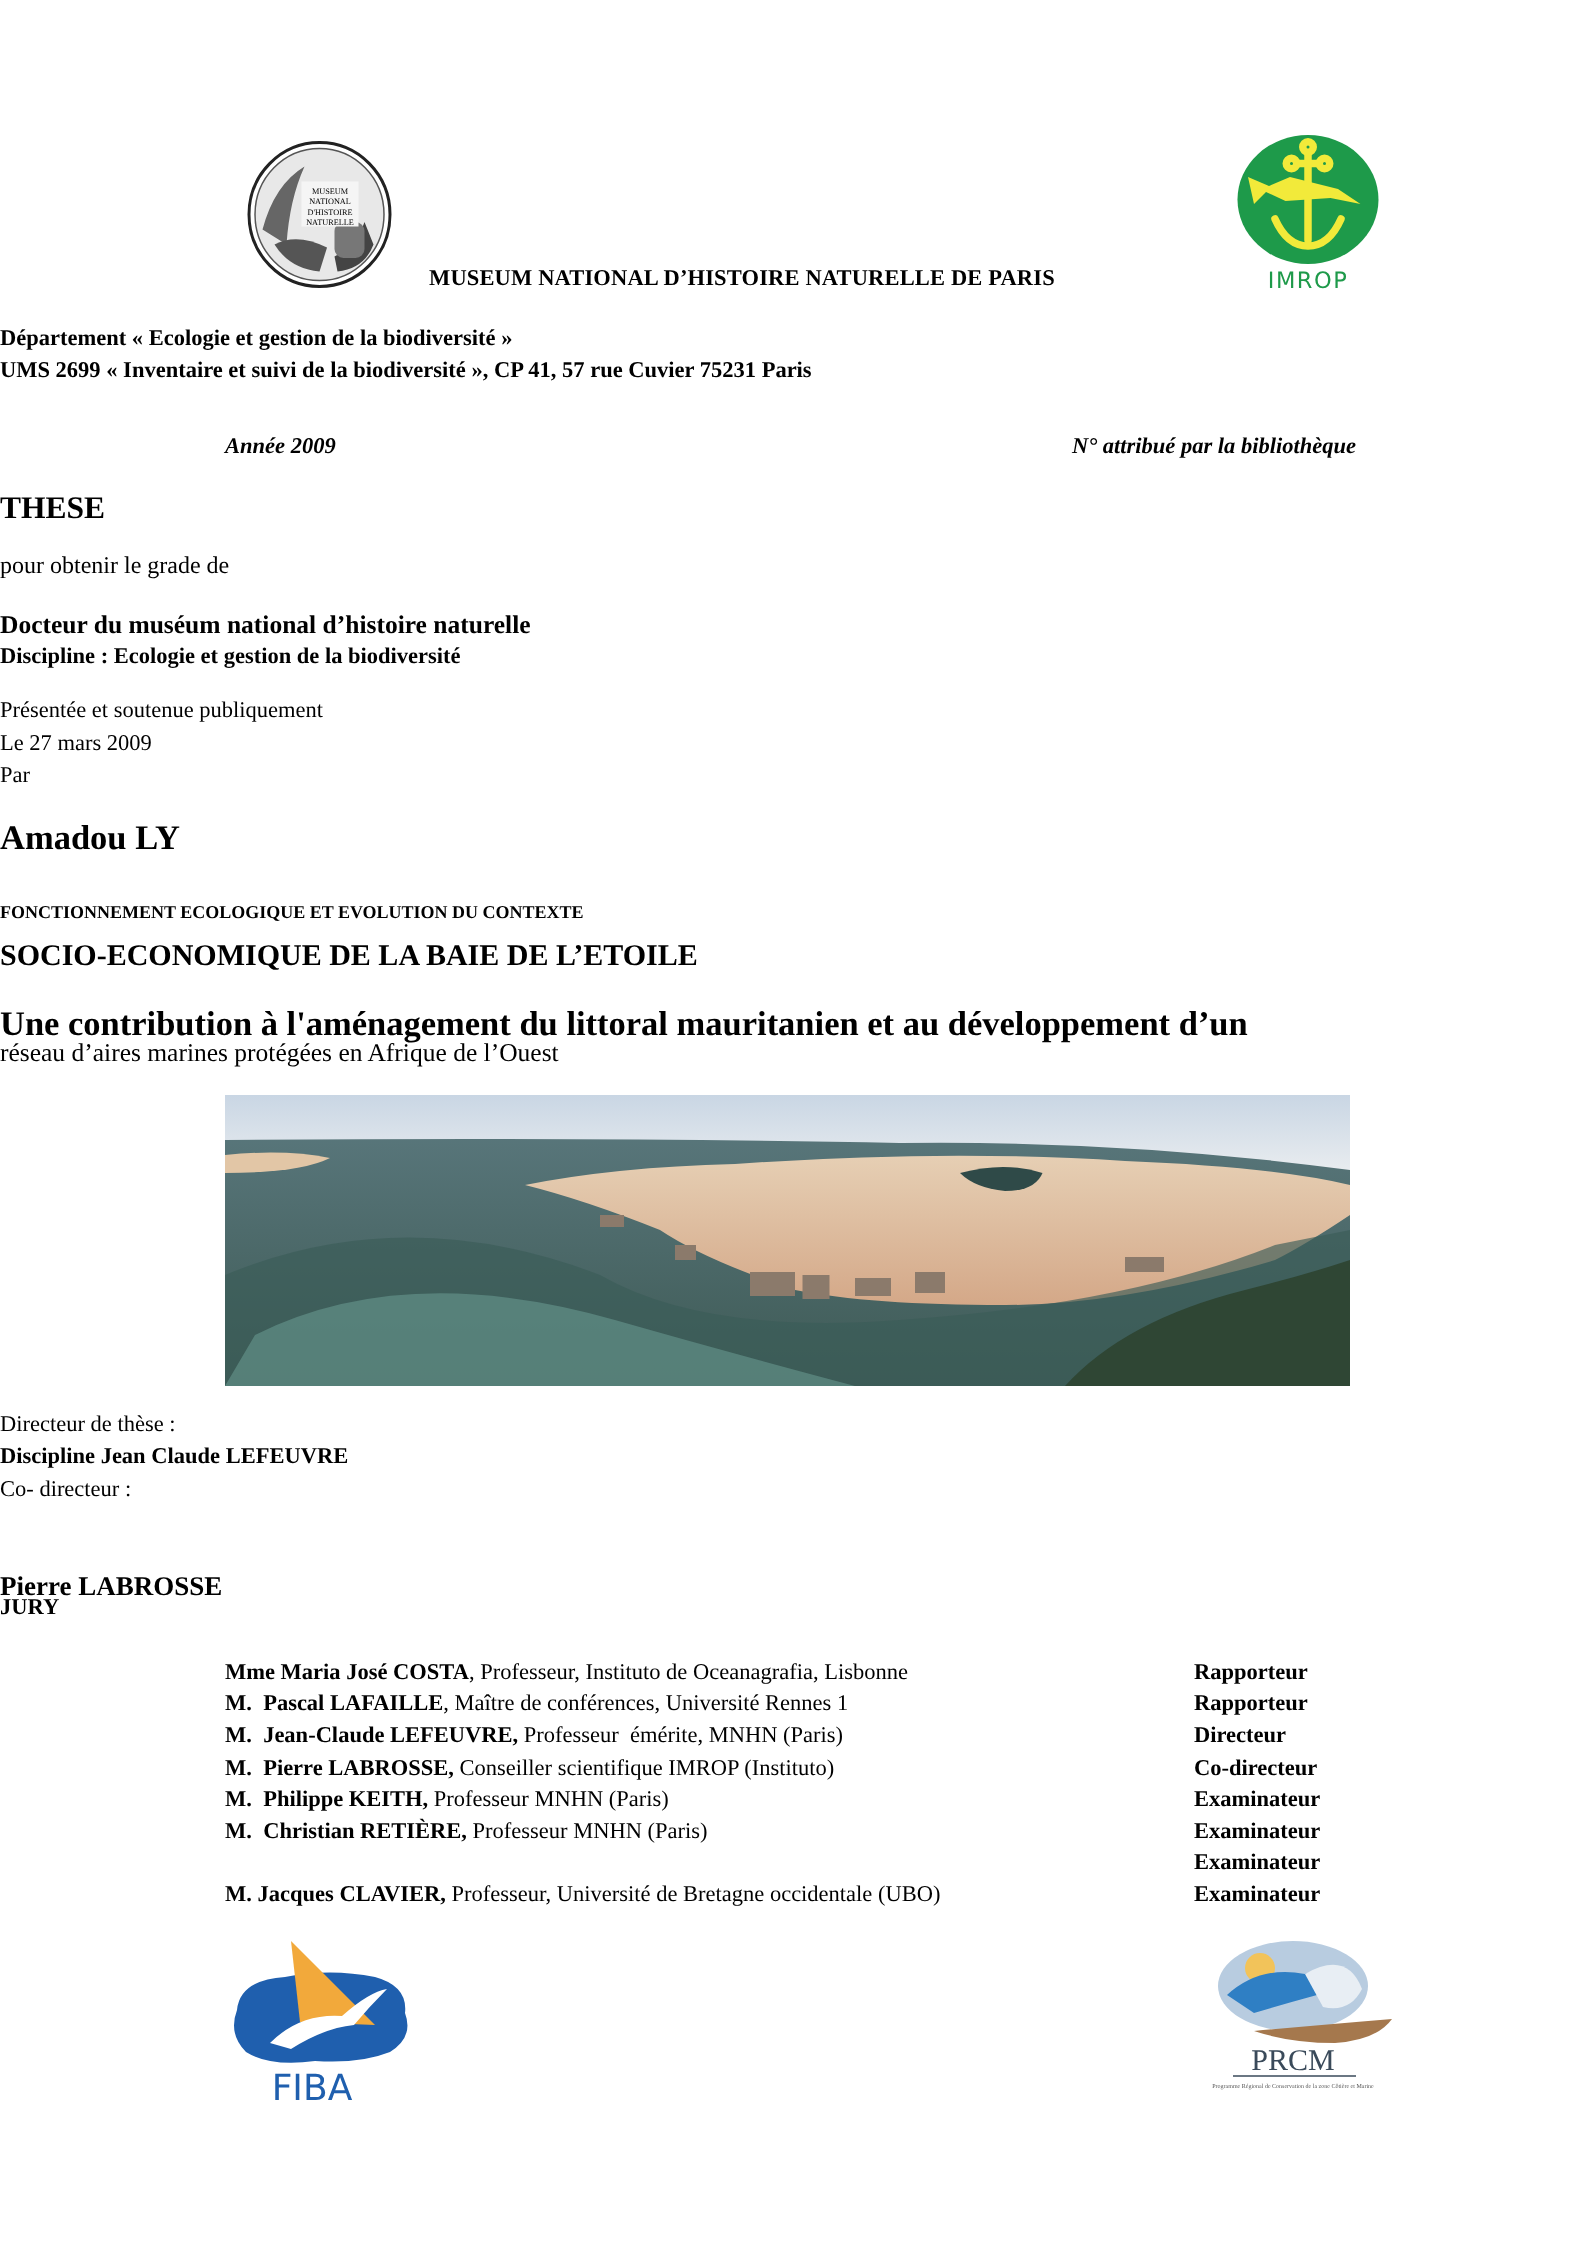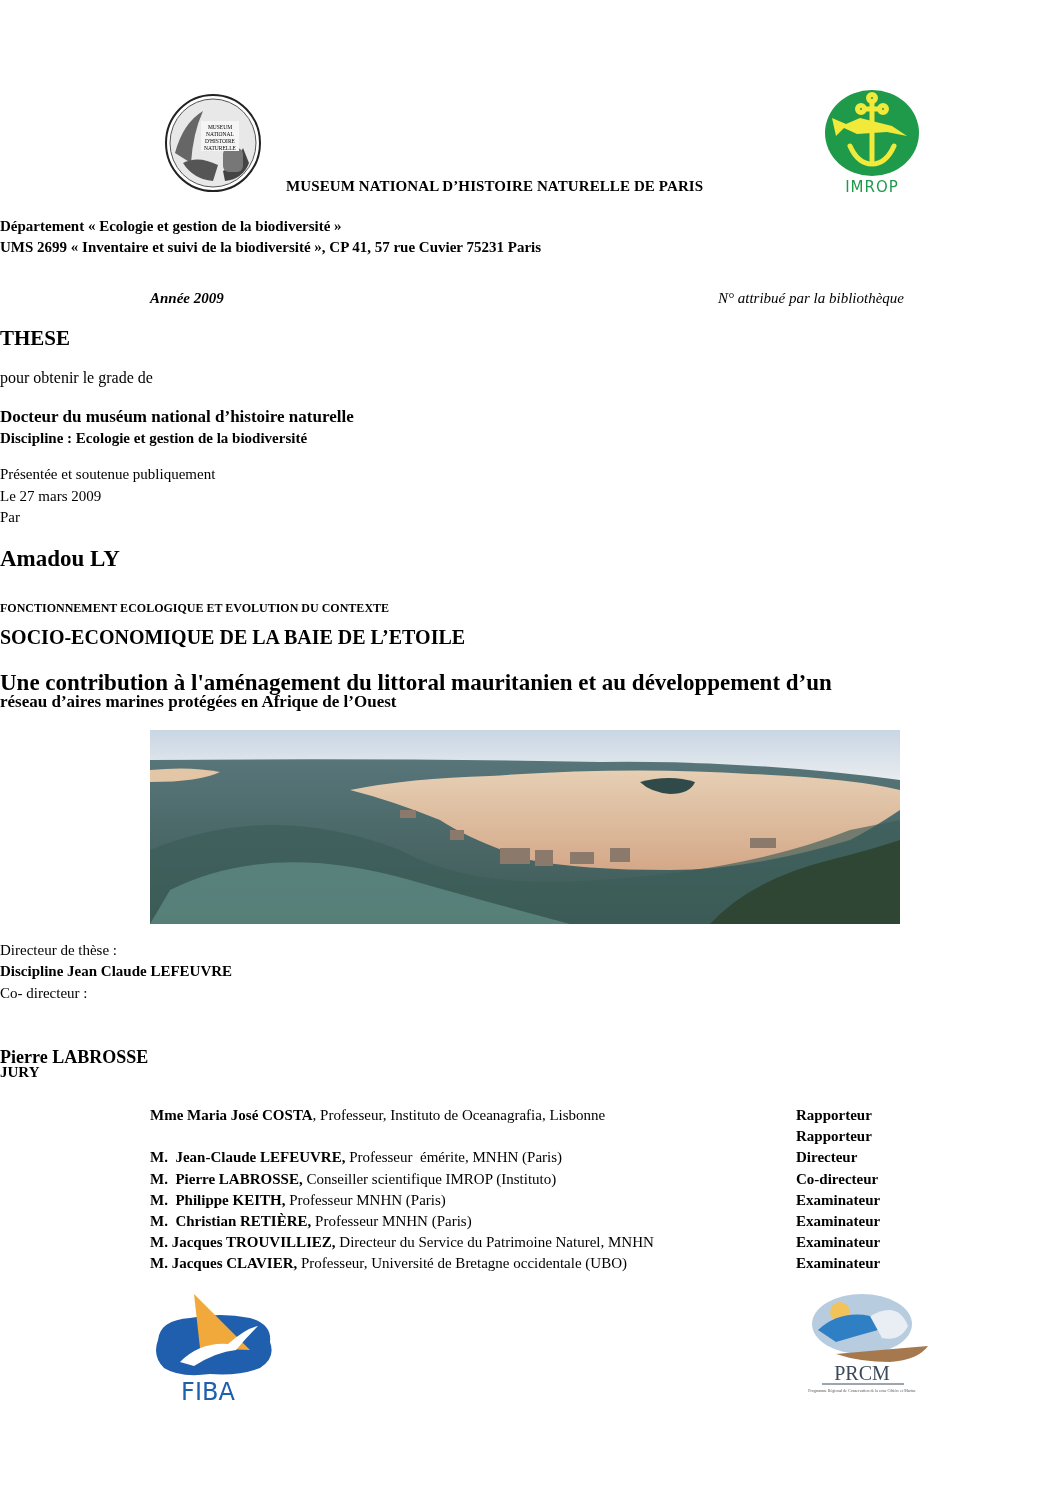--- a/index.html
+++ b/index.html
@@ -9,35 +9,35 @@
   .center { left: 0; width: 1058px; }
 
   #logo-mnhn { left: 163px; top: 93px; width: 100px; height: 100px; }
   #logo-imrop { left: 822px; top: 88px; width: 100px; height: 110px; }
 
   #museum-name { left: 286px; top: 178px; font-size: 15px; font-weight: bold; letter-spacing: 0.1px; }
   #dept-line { top: 218px; font-size: 15px; font-weight: bold; }
   #ums-line { top: 239px; font-size: 15px; font-weight: bold; }
 
   #annee { left: 150px; top: 290px; font-size: 15px; font-weight: bold; font-style: italic; }
-  #numero { right: 154px; top: 290px; font-size: 15px; font-weight: normal; font-style: italic; }
+  #numero { right: 154px; top: 290px; font-size: 15px; font-weight: bold; font-style: italic; }
 
   #these-title { top: 326px; font-size: 21px; font-weight: bold; }
   #grade-intro { top: 369px; font-size: 16px; }
   #docteur { top: 407px; font-size: 17px; font-weight: bold; }
   #discipline { top: 430px; font-size: 15px; font-weight: bold; }
   #presentee { top: 466px; font-size: 15px; }
   #date { top: 488px; font-size: 15px; }
   #par { top: 509px; font-size: 15px; }
 
   #author { top: 546px; font-size: 23px; font-weight: bold; }
   #title-1 { top: 601px; font-size: 12px; font-weight: bold; }
   #title-2 { top: 626px; font-size: 20px; font-weight: bold; }
   #subtitle-1 { top: 670px; font-size: 23px; font-weight: bold; }
-  #subtitle-2 { top: 692px; font-size: 17px; font-weight: bold; }
+  #subtitle-2 { top: 692px; font-size: 17px; font-weight: normal; }
 
   #photo { left: 150px; top: 730px; width: 750px; height: 194px; overflow: hidden; }
 
   #dir-label { top: 942px; font-size: 15px; }
   #dir-name { top: 963px; font-size: 15px; font-weight: bold; }
   #codir-label { top: 985px; font-size: 15px; }
   #codir-name { top: 1006px; font-size: 18px; font-weight: bold; margin-top: 41px; }
 
   #jury-title { top: 1064px; font-size: 15px; font-weight: bold; }
 
@@ -147,40 +147,40 @@
 <div id="codir-name" class="abs center">Pierre LABROSSE</div>
 
 <div id="jury-title" class="abs center">JURY</div>
 
 <div id="jury-list" class="abs">
   <div class="jury-row">
     <span class="who"><b>Mme </b><b>Maria José COSTA</b><span>,</span><span> Professeur, Instituto de Oceanagrafia, Lisbonne</span></span>
     <span class="role">Rapporteur</span>
   </div>
   <div class="jury-row">
+    <span class="who"><b style="white-space:pre">M.  </b><b>Pascal LAFAILLE</b><span>,</span><span> Maître de conférences, Université Rennes 1</span></span>
     <span class="role">Rapporteur</span>
   </div>
   <div class="jury-row">
     <span class="who"><b style="white-space:pre">M.  </b><b>Jean-Claude LEFEUVRE,</b><span></span><span style="white-space:pre"> Professeur  émérite, MNHN (Paris)</span></span>
     <span class="role">Directeur</span>
   </div>
   <div class="jury-row">
     <span class="who"><b style="white-space:pre">M.  </b><b>Pierre LABROSSE,</b><span></span><span> Conseiller scientifique IMROP (Instituto)</span></span>
     <span class="role">Co-directeur</span>
   </div>
   <div class="jury-row">
     <span class="who"><b style="white-space:pre">M.  </b><b>Philippe KEITH,</b><span></span><span> Professeur MNHN (Paris)</span></span>
     <span class="role">Examinateur</span>
   </div>
   <div class="jury-row">
     <span class="who"><b style="white-space:pre">M.  </b><b>Christian RETIÈRE,</b><span></span><span> Professeur MNHN (Paris)</span></span>
     <span class="role">Examinateur</span>
   </div>
   <div class="jury-row">
-    <span class="who"><b style="white-space:pre">M. </b><b>Jacques TROUVILLIEZ,</b><span></span><span> Directeur du Service du Patrimoine Naturel, MNHN</span></span>
     <span class="role">Examinateur</span>
   </div>
   <div class="jury-row">
     <span class="who"><b style="white-space:pre">M. </b><b>Jacques CLAVIER,</b><span></span><span> Professeur, Université de Bretagne occidentale (UBO)</span></span>
     <span class="role">Examinateur</span>
   </div>
 </div>
 
 <div id="logo-fiba" class="abs">
   <svg width="130" height="120" viewBox="0 0 130 120">

